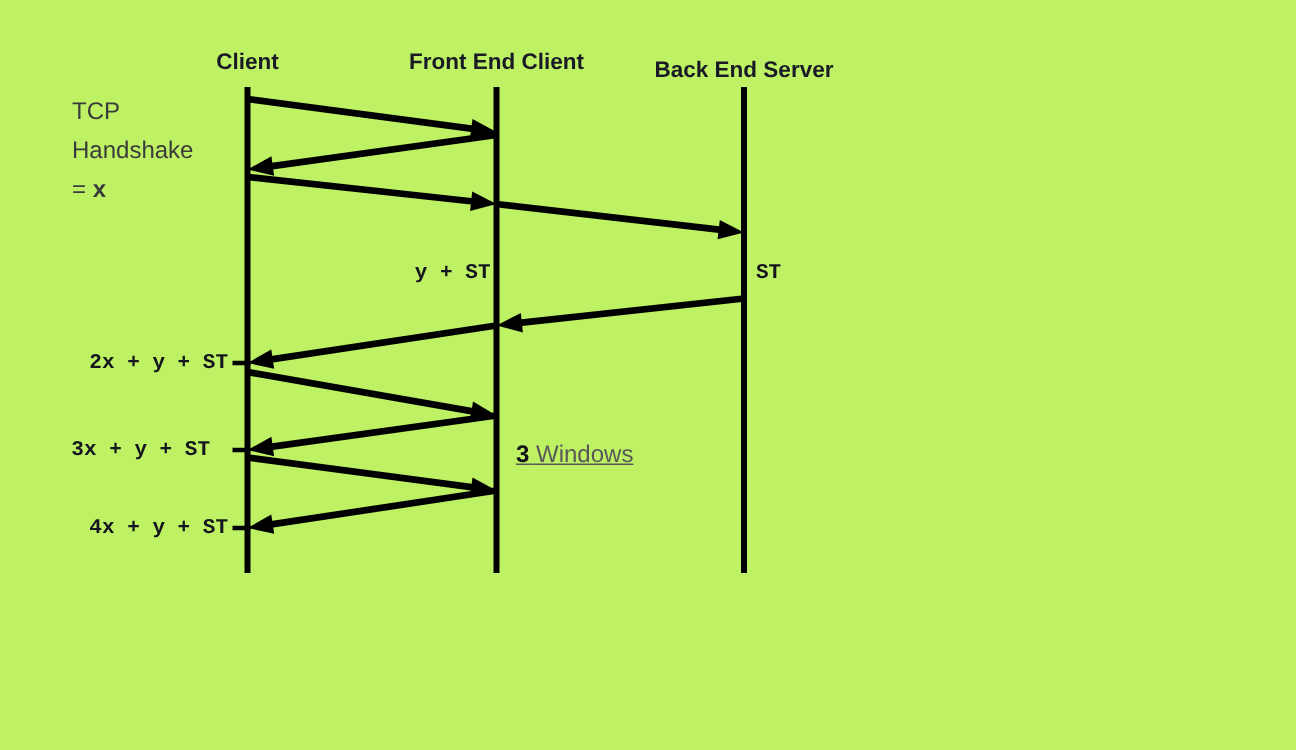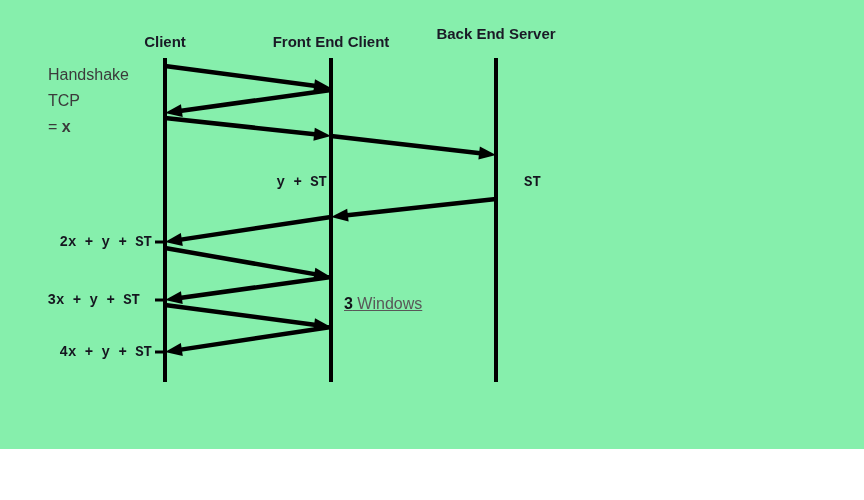--- a/index.html
+++ b/index.html
@@ -9,22 +9,22 @@
   }
   body {
     width: 864px;
     height: 500px;
     overflow: hidden;
     font-family: "Liberation Sans", sans-serif;
   }
   #canvas {
     position: relative;
     width: 864px;
-    height: 449px;
-    background: #86efac;
+    height: 500px;
+    background: #bef264;
   }
   #diagram {
     position: absolute;
     top: 0;
     left: 0;
   }
   .hdr {
     position: absolute;
     font-family: "Liberation Sans", sans-serif;
     font-size: 15px;
@@ -102,31 +102,31 @@
     <g id="ticks-group">
         <line x1="155" y1="242" x2="167" y2="242" stroke="#000000" stroke-width="3"></line>
         <line x1="155" y1="300" x2="167" y2="300" stroke="#000000" stroke-width="3"></line>
         <line x1="155" y1="352" x2="167" y2="352" stroke="#000000" stroke-width="3"></line>
       </g>
   </svg>
 
   <div id="headers-layer">
       <div class="hdr" style="left: 165px; top: 33px;">Client</div>
       <div class="hdr" style="left: 331px; top: 33px;">Front End Client</div>
-      <div class="hdr" style="left: 496px; top: 25px;">Back End Server</div>
+      <div class="hdr" style="left: 496px; top: 38px;">Back End Server</div>
     </div>
 
   <div class="note" id="tcp-note" style="left: 48px; top: 62px; line-height: 26px;">
+      <div>TCP</div>
       <div>Handshake</div>
-      <div>TCP</div>
       <div>= <b>x</b></div>
     </div>
 
   <div class="msg-label right" id="y-st" style="left: 327px; top: 182px;">y + ST</div>
-  <div class="msg-label" id="st-lbl" style="left: 504px; top: 182px; margin-left: 20px;">ST</div>
+  <div class="msg-label" id="st-lbl" style="left: 504px; top: 182px;">ST</div>
 
   <div class="win-note" id="win-note" style="left: 344px; top: 304px; text-decoration: underline;"><b>3</b> Windows</div>
 
   <div id="msg-labels-layer">
       <div class="msg-label right" style="left: 152px; top: 242px;">2x + y + ST</div>
       <div class="msg-label right" style="left: 140px; top: 300px; text-align: center;">3x + y + ST</div>
       <div class="msg-label right" style="left: 152px; top: 352px;">4x + y + ST</div>
     </div>
 
 </div>

